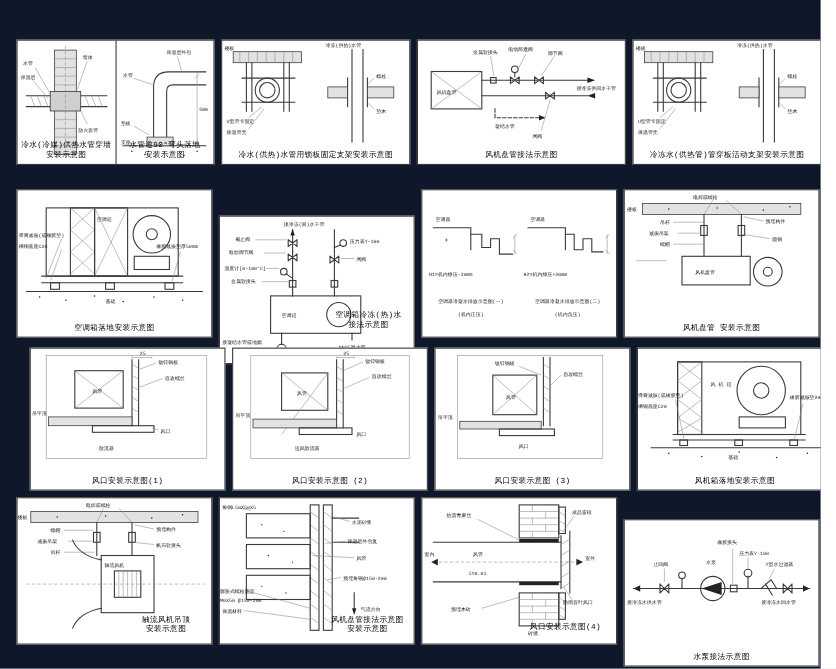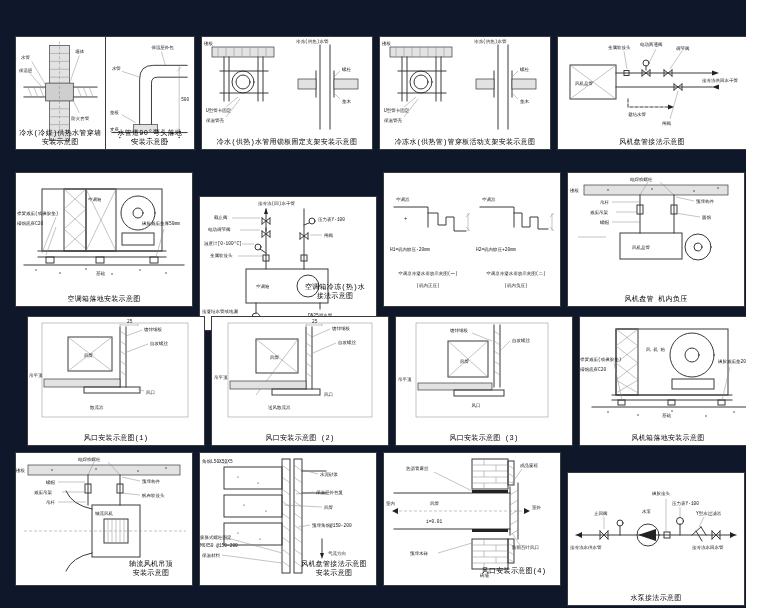--- a/index.html
+++ b/index.html
@@ -96,45 +96,20 @@
         <path class="tn" d="M138 34l-6 6M138 62l-5-5"></path>
         <text x="94" y="6">冷冻(供热)水管</text>
         <text x="140" y="34">螺栓</text>
         <text x="140" y="66">垫木</text>
       </svg>
       <div class="cap">
           <div>冷水(供热)水管用锁板固定支架安装示意图</div>
         </div>
     </div>
 
-    <div class="panel" style="width:172px;height:114px;">
-      <svg viewBox="0 0 170 98" width="170" height="98">
-        <rect x="10" y="10" width="62" height="10" class="fg"></rect>
-        <path class="tn" d="M16 10v10M24 10v10M32 10v10M40 10v10M48 10v10M56 10v10M64 10v10"></path>
-        <path class="ln" d="M22 20v44M27 20v44M56 20v44M61 20v44M18 34h48M18 56h48"></path>
-        <circle cx="41" cy="45" r="11" class="ln"></circle>
-          <circle cx="41" cy="45" r="7" class="ln"></circle>
-        <path class="tn" d="M24 70l12-10M24 80l14-18"></path>
-        <text x="2" y="8">楼板</text>
-        <text x="4" y="75">U型管卡固定</text>
-        <text x="4" y="85">保温管壳</text>
-        <path class="ln" d="M118 8v84M128 8v84"></path>
-        <path class="ln" d="M114 34v26M132 34v26"></path>
-        <rect x="96" y="42" width="18" height="10" class="fg"></rect>
-        <rect x="132" y="42" width="24" height="10" class="fg"></rect>
-        <path class="tn" d="M138 34l-6 6M138 62l-5-5"></path>
-        <text x="94" y="6">冷冻(供热)水管</text>
-        <text x="140" y="34">螺栓</text>
-        <text x="140" y="66">垫木</text>
-      </svg>
-      <div class="cap">
-          <div>冷冻水(供热管)管穿板活动支架安装示意图</div>
-        </div>
-    </div>
-
     <div class="panel" style="width:190px;height:114px;">
       <svg viewBox="0 0 188 98" width="188" height="98">
         <rect x="12" y="28" width="46" height="34" class="ln"></rect>
         <path class="tn" d="M12 28L58 62M58 28L12 62"></path>
         <text x="17" y="48">风机盘管</text>
         <path class="ln" d="M58 36h96M58 50h96"></path>
         <rect x="66" y="33.5" width="5" height="5" class="ln"></rect>
         <path class="ln" d="M84 33l8 6M84 39l8-6M84 33v6M92 33v6M88 33v-4"></path>
         <circle cx="88" cy="26" r="3" class="ln"></circle>
         <path class="ln" d="M106 33l8 6M106 39l8-6M106 33v6M114 33v6"></path>
@@ -146,20 +121,45 @@
         <path class="tn" d="M66 14l3 18M98 12l-9 18M124 14l-12 18M112 82l8-28"></path>
         <text x="50" y="12">金属软接头</text>
         <text x="82" y="9">电动两通阀</text>
         <text x="118" y="13">调节阀</text>
         <text x="144" y="45">接冷冻供回水干管</text>
         <text x="70" y="79">凝结水管</text>
         <text x="104" y="88">闸阀</text>
       </svg>
       <div class="cap">
           <div>风机盘管接法示意图</div>
+        </div>
+    </div>
+
+    <div class="panel" style="width:172px;height:114px;">
+      <svg viewBox="0 0 170 98" width="170" height="98">
+        <rect x="10" y="10" width="62" height="10" class="fg"></rect>
+        <path class="tn" d="M16 10v10M24 10v10M32 10v10M40 10v10M48 10v10M56 10v10M64 10v10"></path>
+        <path class="ln" d="M22 20v44M27 20v44M56 20v44M61 20v44M18 34h48M18 56h48"></path>
+        <circle cx="41" cy="45" r="11" class="ln"></circle>
+          <circle cx="41" cy="45" r="7" class="ln"></circle>
+        <path class="tn" d="M24 70l12-10M24 80l14-18"></path>
+        <text x="2" y="8">楼板</text>
+        <text x="4" y="75">U型管卡固定</text>
+        <text x="4" y="85">保温管壳</text>
+        <path class="ln" d="M118 8v84M128 8v84"></path>
+        <path class="ln" d="M114 34v26M132 34v26"></path>
+        <rect x="96" y="42" width="18" height="10" class="fg"></rect>
+        <rect x="132" y="42" width="24" height="10" class="fg"></rect>
+        <path class="tn" d="M138 34l-6 6M138 62l-5-5"></path>
+        <text x="94" y="6">冷冻(供热)水管</text>
+        <text x="140" y="34">螺栓</text>
+        <text x="140" y="66">垫木</text>
+      </svg>
+      <div class="cap">
+          <div>冷冻水(供热管)管穿板活动支架安装示意图</div>
         </div>
     </div>
   </div>
 
   <div class="row" style="top:172px;height:135px;">
 
     <div class="panel" style="width:178px;height:135px;">
       <svg viewBox="0 0 176 133" width="176" height="133">
         <rect x="26" y="16" width="120" height="62" class="ln"></rect>
         <rect x="48" y="16" width="22" height="62" class="ln"></rect>
@@ -270,21 +270,21 @@
         <text x="32" y="51">螺帽</text>
         <text x="128" y="30">预埋构件</text>
         <text x="134" y="46">圆钢</text>
         <rect x="52" y="60" width="62" height="26" class="ln"></rect>
         <text x="64" y="76">风机盘管</text>
         <circle cx="130" cy="74" r="13" class="ln"></circle>
           <circle cx="130" cy="74" r="4" class="ln"></circle>
         <path class="tn" d="M10 64h28"></path>
       </svg>
       <div class="cap">
-          <div>风机盘管    机内负压</div>
+          <div>风机盘管    安装示意图</div>
         </div>
     </div>
   </div>
 
   <div class="row" style="top:316px;height:130px;padding-left:12px;">
 
     <div class="panel" style="width:178px;height:130px;">
       <svg viewBox="0 0 176 128" width="176" height="128">
         <rect x="14" y="6" width="146" height="94" class="tn"></rect>
         <rect x="40" y="20" width="44" height="34" class="ln"></rect>

